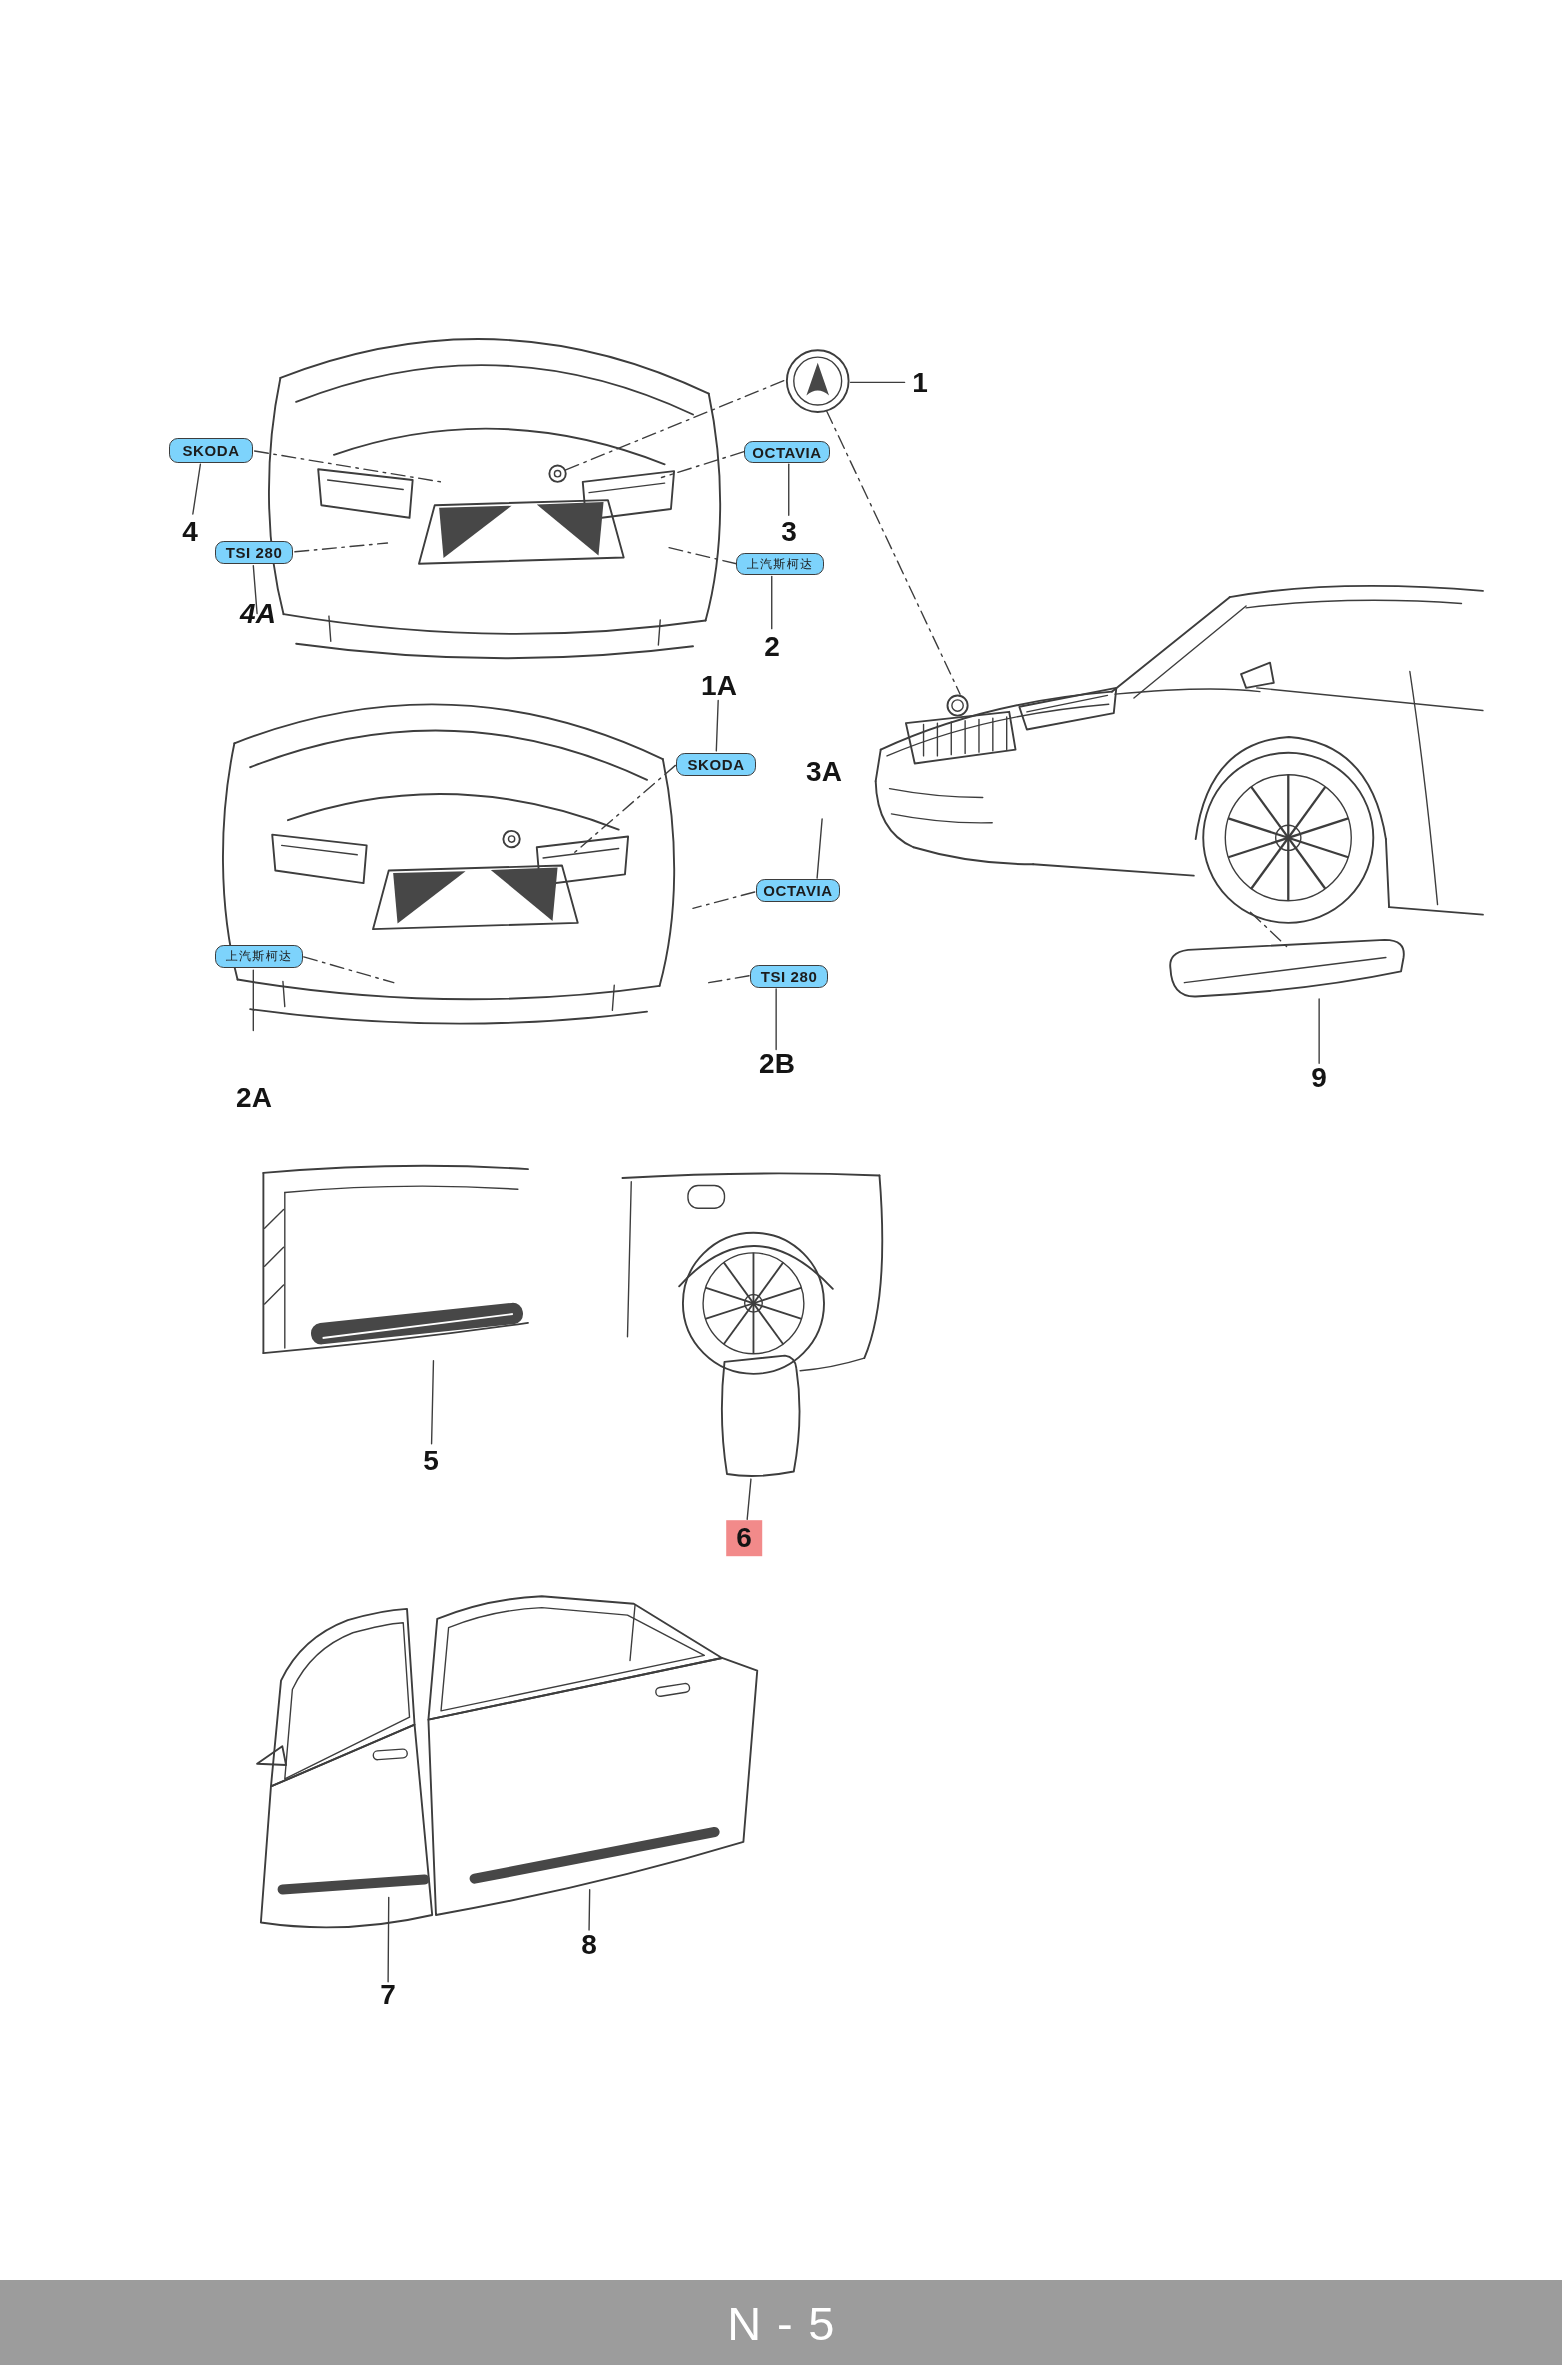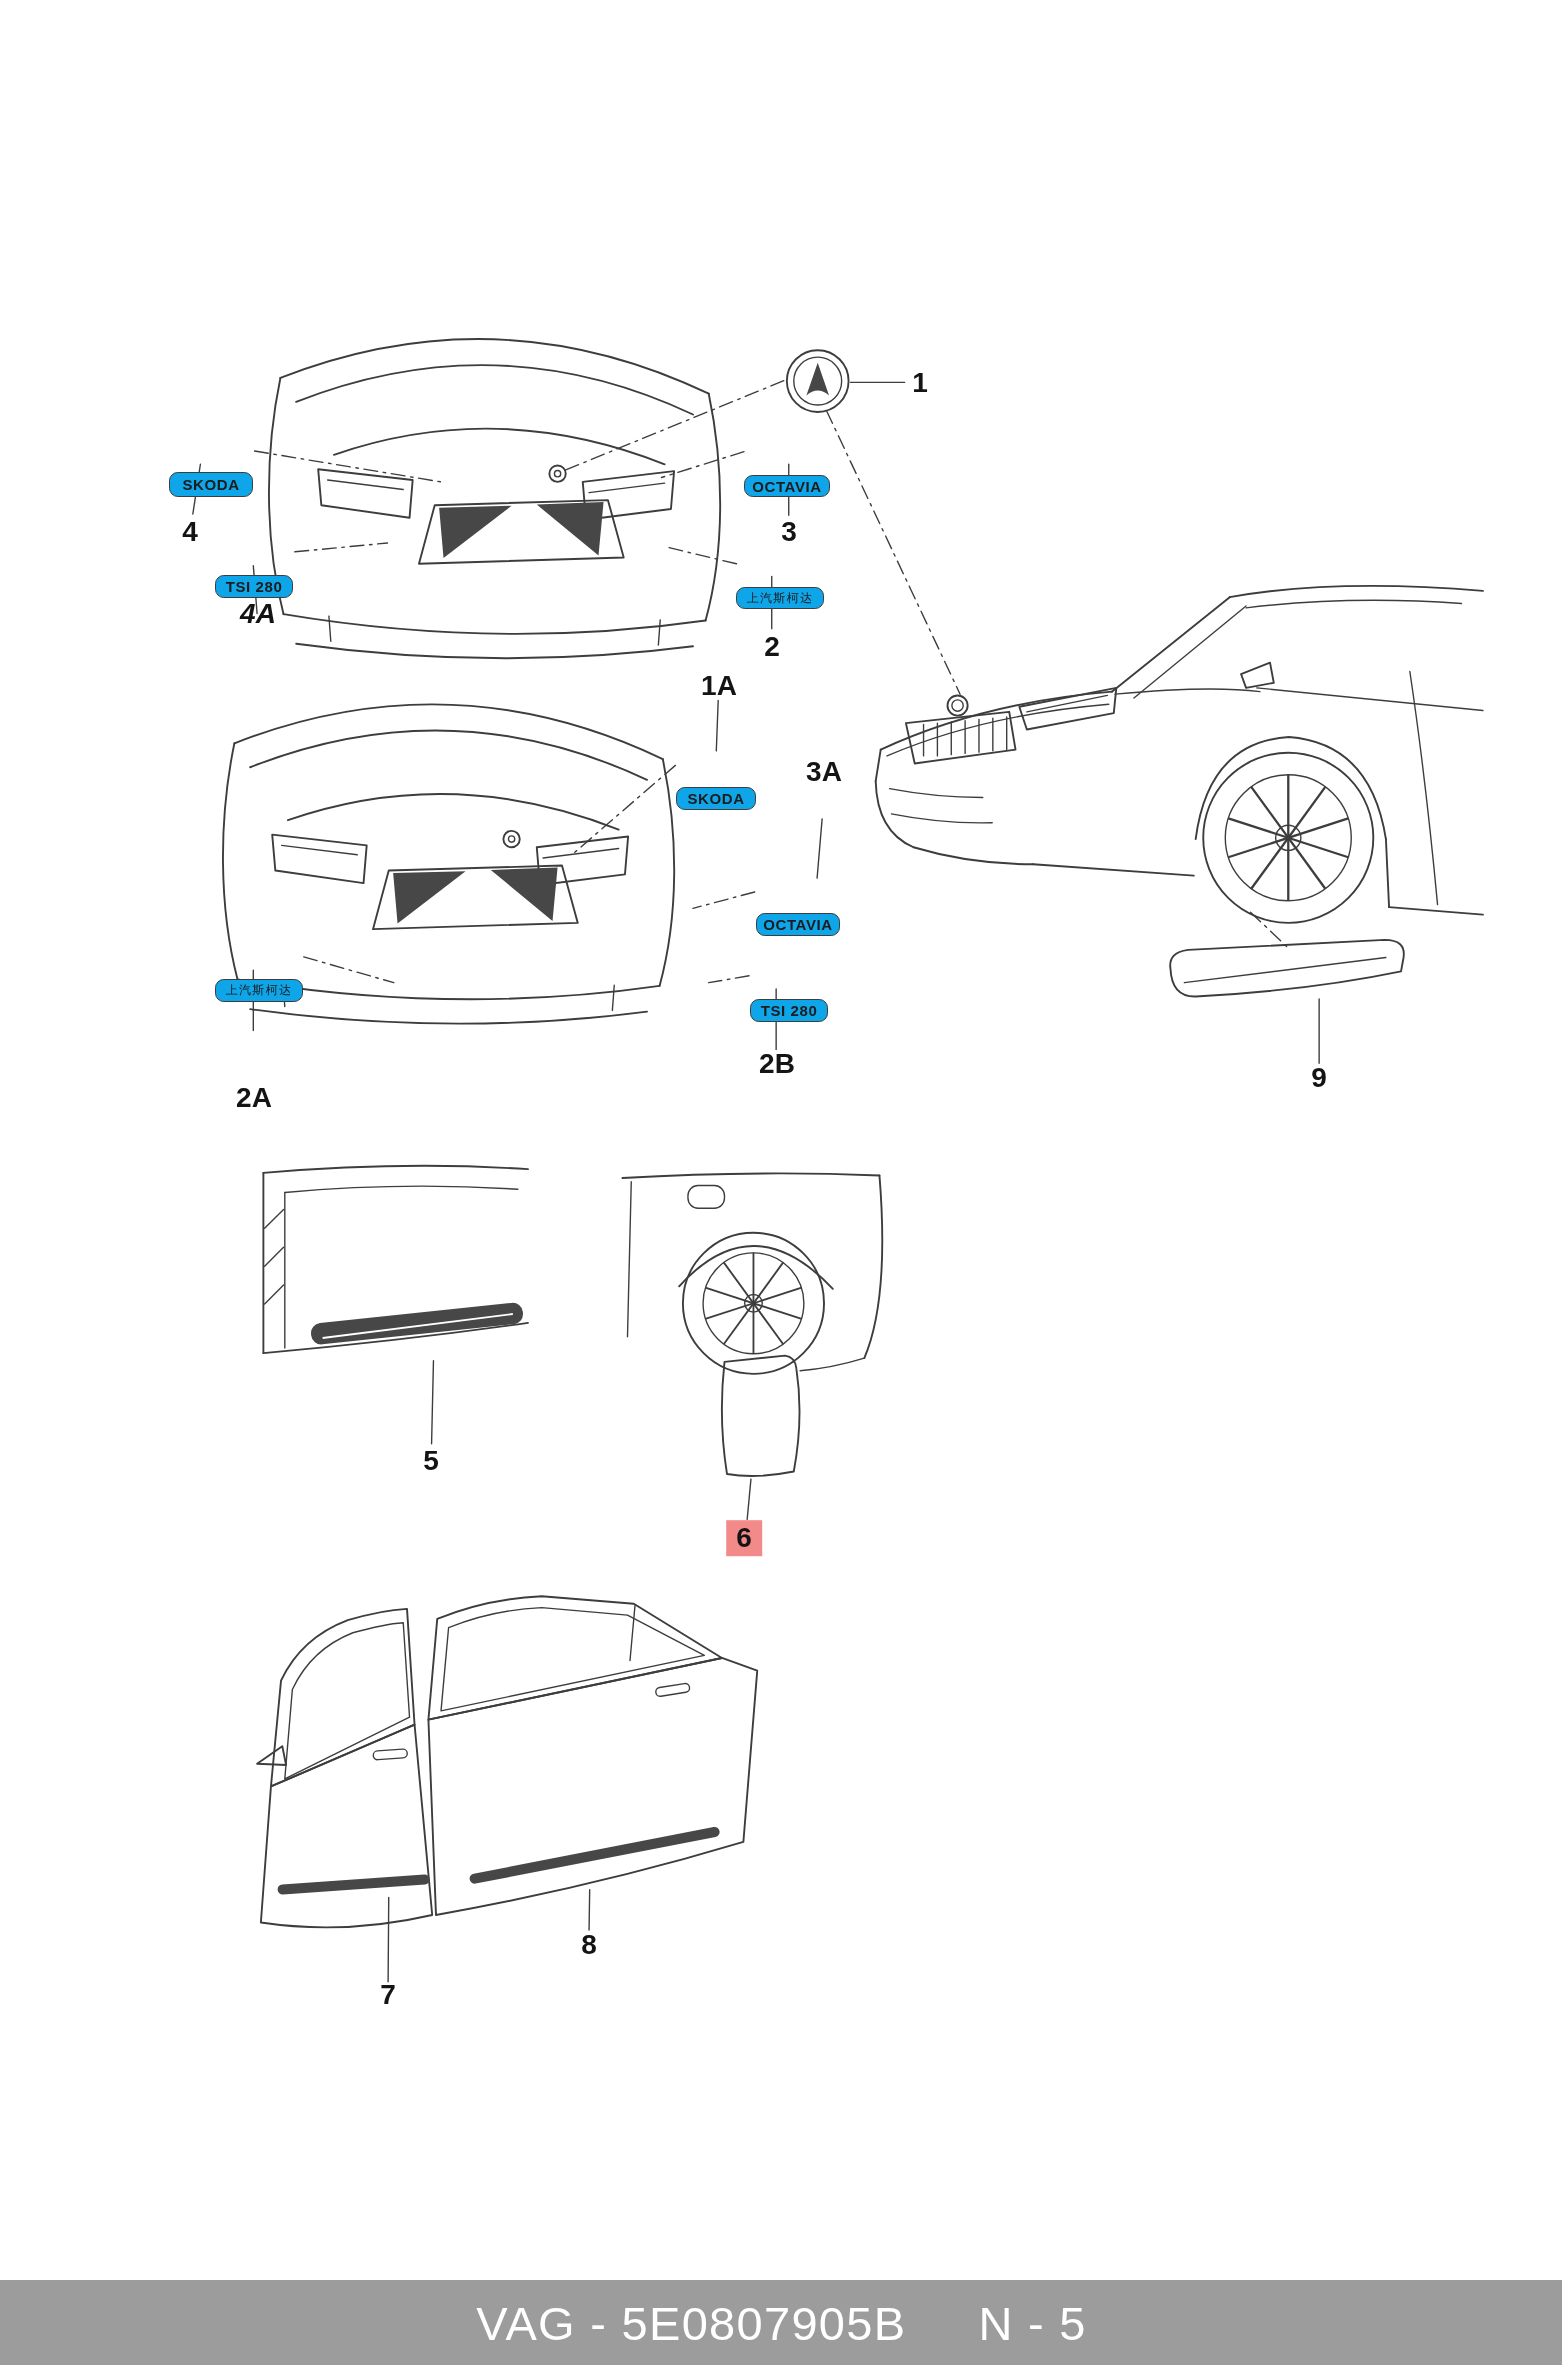--- a/index.html
+++ b/index.html
@@ -23,24 +23,23 @@
   .ln{fill:none;stroke:var(--line);stroke-width:3;stroke-linecap:round;stroke-linejoin:round;}
   .lnthin{stroke-width:2.2;}
   .dash{stroke-dasharray:22 9 4 9;}
   .dark{fill:#474747;stroke:none;}
   .spokes line{stroke:var(--line);stroke-width:3;}
   .badge{
     position:absolute;
     display:flex;align-items:center;justify-content:center;
     border:1.9px solid var(--line);
     border-radius:8.8px;
-    background:#0ea5e9;
+    background:#7dd3fc;
     font-size:15px;font-weight:600;letter-spacing:0.6px;color:#1c1c1c;
     white-space:nowrap;
-    margin-top:34px;
   }
   .badge.cn{font-size:12px;font-weight:500;letter-spacing:1.3px;}
   .callout{
     position:absolute;
     transform:translate(-50%,-50%);
     font-size:28px;font-weight:bold;color:#141414;
     line-height:1;
   }
   .callout.hl{
     background:var(--highlight);
@@ -232,18 +231,17 @@
   <div class="callout" style="left:824px;top:772px;">3A</div>
   <div class="callout" style="left:254px;top:1098px;">2A</div>
   <div class="callout" style="left:777px;top:1064px;">2B</div>
   <div class="callout" style="left:1319px;top:1078px;">9</div>
   <div class="callout" style="left:431px;top:1461px;">5</div>
   <div class="callout hl" style="left:744px;top:1538px;">6</div>
   <div class="callout" style="left:388px;top:1995px;">7</div>
   <div class="callout" style="left:589px;top:1945px;">8</div>
 
   <div id="footer">
-    <span>VAG - 5E0807905B</span>
     <span>N - 5</span>
   </div>
 
 </div>
 
 
 </body></html>

